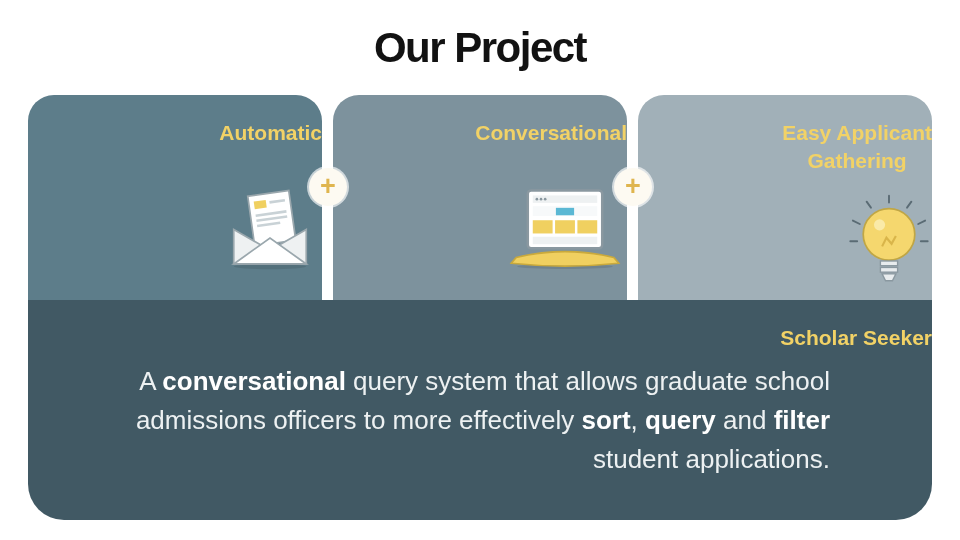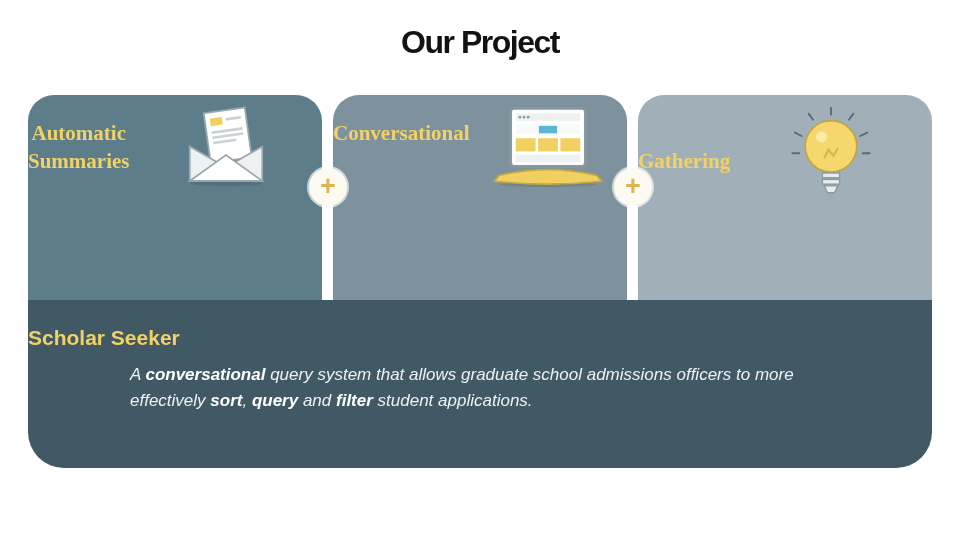--- a/index.html
+++ b/index.html
@@ -3,28 +3,28 @@
 <meta charset="utf-8">
 <style>
   html, body { margin: 0; padding: 0; }
   body { width: 960px; height: 540px; background: #ffffff; font-family: "Liberation Sans", sans-serif; }
 
   .slide { position: relative; width: 960px; height: 540px; background: #ffffff; overflow: hidden; }
 
   .page-title {
     position: absolute; top: 24px; left: 0; width: 100%;
     margin: 0; text-align: center;
-    font-size: 32px; font-weight: 700; letter-spacing: -1.5px;
+    font-size: 42px; font-weight: 700; letter-spacing: -1.5px;
     color: var(--title, #121212);
   }
 
   .cards { position: absolute; left: 28px; top: 95px; width: 904px; height: 205px; display: flex; gap: 11px; }
   .card {
     flex: 1; border-radius: 26px 26px 0 0;
-    display: flex; align-items: flex-start; font-family: Liberation Serif, serif;
+    display: flex; flex-direction: column; align-items: flex-end;
   }
   .card-0 { background: var(--card1, #5d7d8a); }
   .card-1 { background: var(--card2, #7d929d); }
   .card-2 { background: var(--card3, #a1b0b8); }
 
   .card-label {
     margin-top: 24px; text-align: center;
     color: var(--yellow, #f2d266);
     font-size: 21px; font-weight: 700; line-height: 1.35;
   }
@@ -37,51 +37,49 @@
     box-shadow: 0 0 0 2px rgba(255,255,255,0.65);
   }
   .plus-1 { left: 309px; }
   .plus-2 { left: 614px; }
   .plus span {
     color: var(--plusGold, #dfb54f);
     font-size: 27px; font-weight: 700; line-height: 1; margin-top: -2px;
   }
 
   .footer {
-    position: absolute; left: 28px; top: 300px; width: 904px; height: 168px;
+    position: absolute; left: 28px; top: 300px; width: 904px; height: 220px;
     background: var(--panel, #415964);
     border-radius: 0 0 36px 36px;
-    text-align: left; color: var(--lightText, #edf1f2);
+    text-align: right; color: var(--lightText, #edf1f2);
   }
   .footer-title {
     margin-top: 26px;
     color: var(--yellow, #f2d266);
     font-size: 21px; font-weight: 700;
   }
   .footer-desc {
     margin: 12px auto 0; max-width: 700px;
-    font-size: 17px; line-height: 1.5; font-weight: 400;
+    font-size: 26px; line-height: 1.5; font-weight: 400;
     color: var(--lightText, #edf1f2);
-    font-style: italic;
   }
   .footer-desc b { font-weight: 700; color: #ffffff; }
 </style>
 </head>
 <body>
 
 <div class="slide">
 
   <h1 class="page-title">Our Project</h1>
 
   <div class="cards">
 
     <div class="card card-0">
       <div class="card-label">
         <span>Automatic</span><br>
-        <span>Summaries</span>
       </div>
       <div class="card-icon">
         <svg width="104" height="82" viewBox="0 0 120 95" aria-hidden="true">
           <ellipse cx="60" cy="91" rx="42" ry="3" fill="rgba(0,0,0,0.10)"></ellipse>
           <g transform="rotate(-8 62 35)">
             <rect x="38" y="6" width="48" height="58" fill="#ffffff" stroke="#9aa7ad" stroke-width="2"></rect>
             <rect x="44" y="13" width="14" height="9" fill="#f0d060"></rect>
             <rect x="62" y="15" width="18" height="3" fill="#c9d2d6"></rect>
             <rect x="44" y="28" width="36" height="3" fill="#c9d2d6"></rect>
             <rect x="44" y="34" width="36" height="3" fill="#c9d2d6"></rect>
@@ -111,21 +109,21 @@
           <rect x="63" y="40" width="24" height="16" fill="#f0d060"></rect>
           <rect x="90" y="40" width="24" height="16" fill="#f0d060"></rect>
           <rect x="36" y="60" width="78" height="9" fill="#eef1f2"></rect>
           <path d="M16 85 Q45 78 75 78 Q105 78 134 85 L140 92 Q75 99 10 92 Z" fill="#f0d060" stroke="#c9a93c" stroke-width="2"></path>
         </svg>
       </div>
     </div>
 
     <div class="card card-2">
       <div class="card-label">
-        <br>
+        <span>Easy Applicant</span><br>
         <span>Gathering</span>
       </div>
       <div class="card-icon">
         <svg width="86" height="99" viewBox="0 0 100 115" aria-hidden="true">
           <g stroke="#5a6b74" stroke-width="2.2" stroke-linecap="round">
             <line x1="50" y1="3" x2="50" y2="11"></line>
             <line x1="24" y1="10" x2="29" y2="17"></line>
             <line x1="76" y1="10" x2="71" y2="17"></line>
             <line x1="8" y1="32" x2="16" y2="36"></line>
             <line x1="92" y1="32" x2="84" y2="36"></line>

